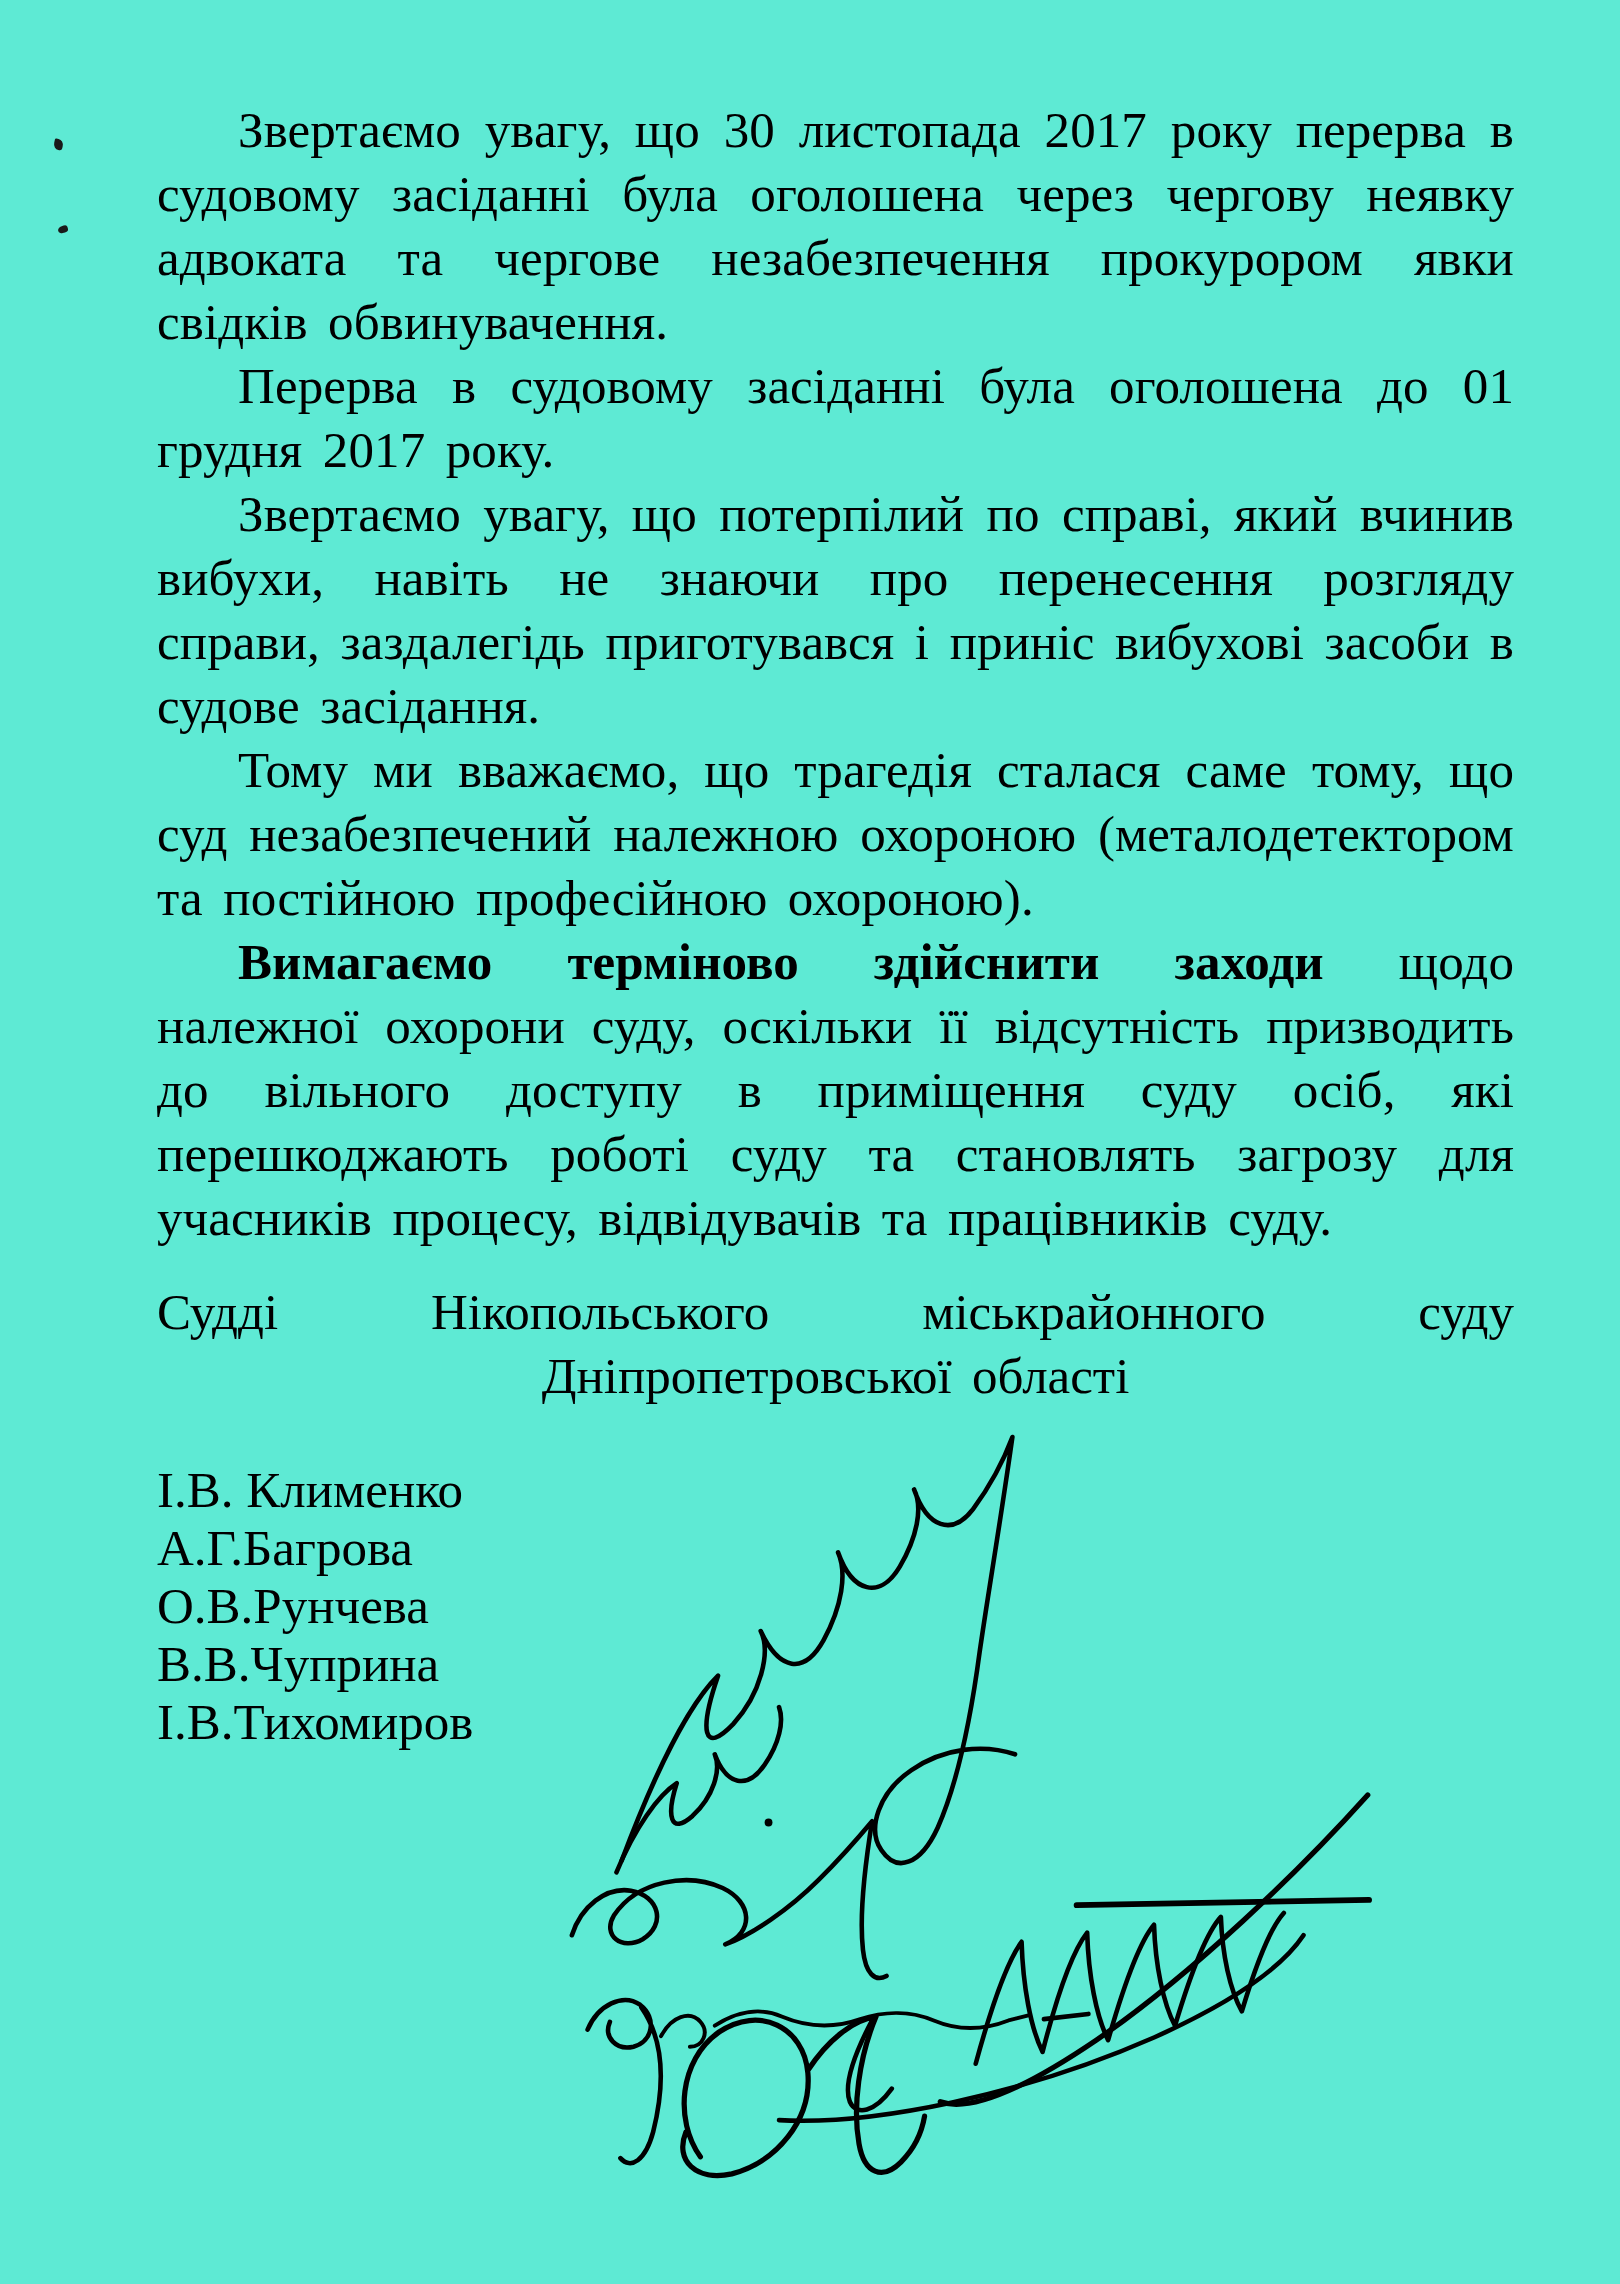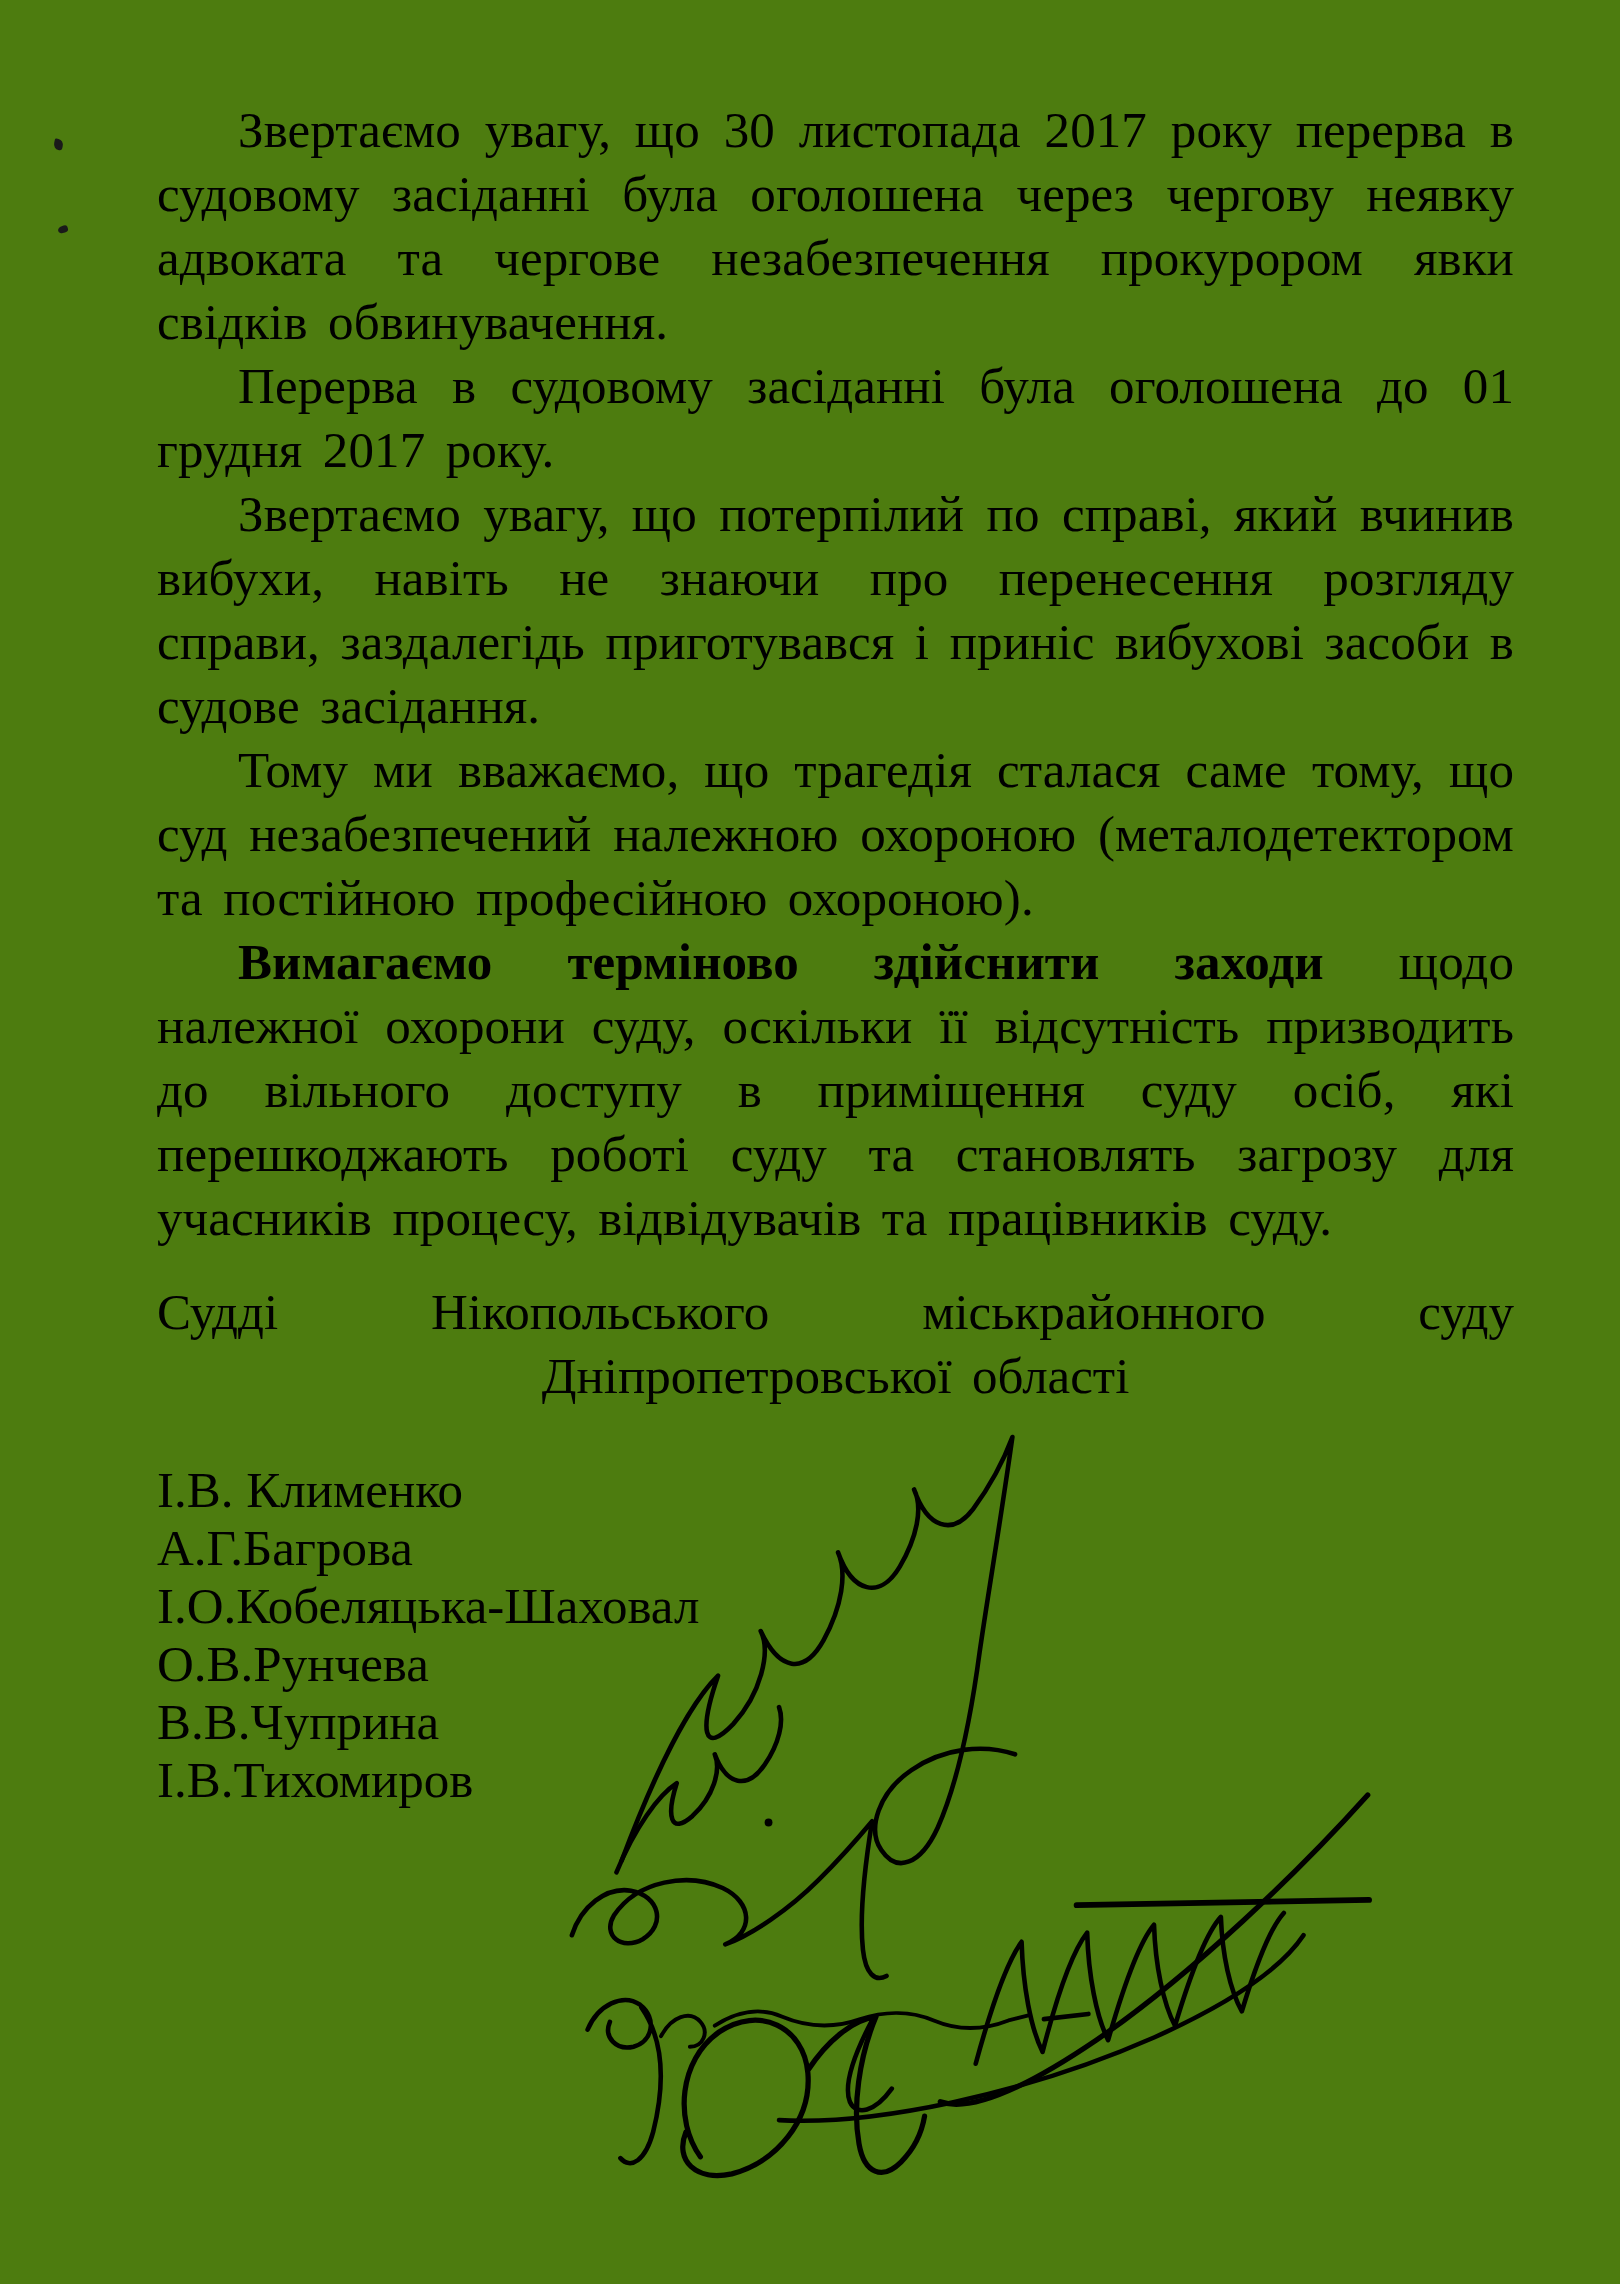--- a/index.html
+++ b/index.html
@@ -4,21 +4,21 @@
 <style>
   html, body {
     margin: 0;
     padding: 0;
     background: #e8e8e8;
   }
   .page {
     position: relative;
     width: 1621px;
     height: 2284px;
-    background: #4d7c0f;
+    background: #5eead4;
     color: #000000;
     font-family: "Liberation Serif", "DejaVu Serif", serif;
     overflow: hidden;
   }
   .content {
     position: absolute;
     left: 157px;
     top: 98px;
     width: 1357px;
   }
@@ -97,21 +97,20 @@
     <p class="body-par"><b>Вимагаємо терміново здійснити заходи</b><span> щодо належної охорони суду, оскільки її відсутність призводить до вільного доступу в приміщення суду осіб, які перешкоджають роботі суду та становлять загрозу для учасників процесу, відвідувачів та працівників суду.</span></p>
 
     <div class="signoff">
       <div class="signoff-line1">Судді Нікопольського міськрайонного суду</div>
       <div class="signoff-line2">Дніпропетровської області</div>
     </div>
 
     <div class="names">
       <div class="name-line">І.В. Клименко</div>
       <div class="name-line">А.Г.Багрова</div>
-      <div class="name-line">І.О.Кобеляцька-Шаховал</div>
       <div class="name-line">О.В.Рунчева</div>
       <div class="name-line">В.В.Чуприна</div>
       <div class="name-line">І.В.Тихомиров</div>
     </div>
   </div>
 
   <svg class="signatures-overlay" width="1621" height="2284" viewBox="0 0 2472 3484" fill="none" stroke="#000000" stroke-linecap="round" stroke-linejoin="round">
 
     <path stroke-width="7" d="M 948 2838 C 1000 2700 1052 2598 1095 2556 C 1066 2640 1072 2678 1118 2630 C 1160 2584 1176 2520 1160 2488 C 1188 2548 1226 2556 1256 2502 C 1284 2450 1292 2400 1278 2368 C 1300 2430 1342 2440 1372 2390 C 1398 2346 1408 2300 1394 2272 C 1414 2330 1452 2344 1484 2302 C 1512 2264 1532 2224 1544 2192 C 1526 2320 1506 2436 1494 2520 C 1482 2610 1462 2716 1430 2788 C 1404 2844 1368 2858 1344 2822 C 1322 2790 1340 2734 1390 2700 C 1440 2666 1500 2660 1548 2676"></path>
     <path stroke-width="7" d="M 940 2856 C 968 2788 1004 2738 1032 2720 C 1016 2770 1022 2800 1056 2770 C 1088 2740 1100 2700 1090 2676 C 1108 2724 1140 2730 1166 2692 C 1188 2660 1196 2626 1188 2604"></path>

